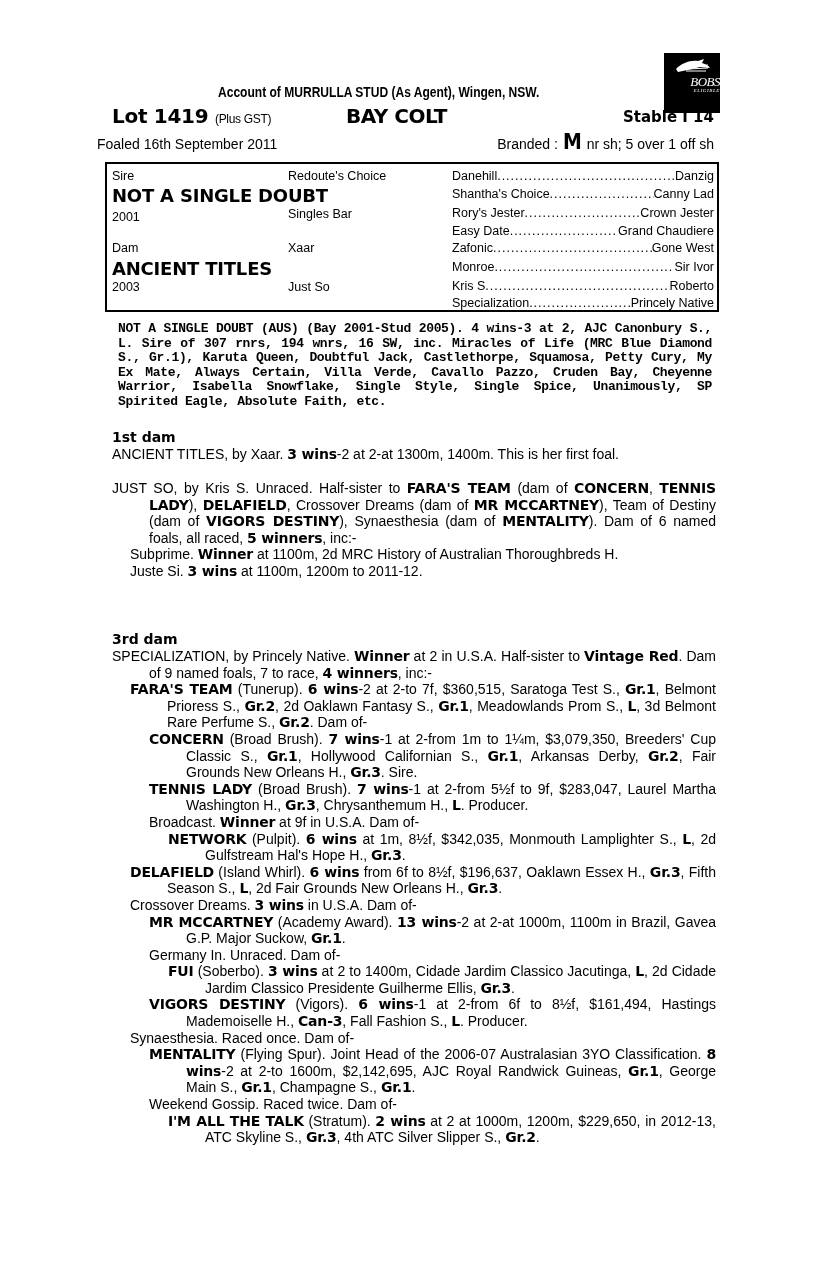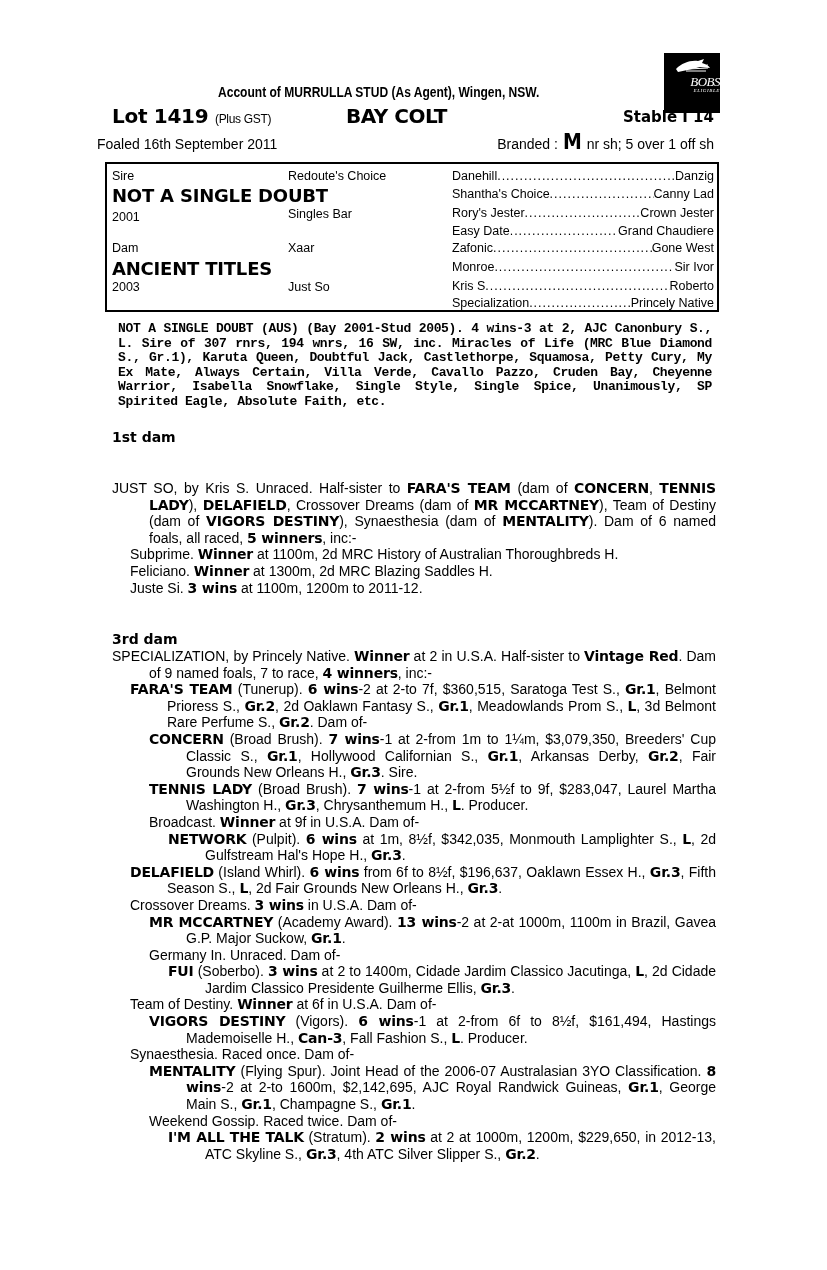--- a/index.html
+++ b/index.html
@@ -121,44 +121,43 @@
       <span class="l">Specialization</span>
       <span class="dots"></span>
       <span class="r">Princely Native</span>
     </div>
 </div>
 
 <div class="sire-blurb">NOT A SINGLE DOUBT (AUS) (Bay 2001-Stud 2005). 4 wins-3 at 2, AJC Canonbury S., L. Sire of 307 rnrs, 194 wnrs, 16 SW, inc. Miracles of Life (MRC Blue Diamond S., Gr.1), Karuta Queen, Doubtful Jack, Castlethorpe, Squamosa, Petty Cury, My Ex Mate, Always Certain, Villa Verde, Cavallo Pazzo, Cruden Bay, Cheyenne Warrior, Isabella Snowflake, Single Style, Single Spice, Unanimously, SP Spirited Eagle, Absolute Faith, etc.</div>
 
 <div class="section" style="top:429px;">
   <div class="sec-head">1st dam</div>
+  <div><span>ANCIENT TITLES, by Xaar. </span><span class="b">3 wins</span><span>-2 at 2-at 1300m, 1400m. This is her first foal.</span></div>
 </div>
 
 <div class="section" style="top:480px;">
   <div class="hang"><span>JUST SO, by Kris S. Unraced. Half-sister to </span><span class="b">FARA'S TEAM</span><span> (dam of </span><span class="b">CONCERN</span><span>, </span><span class="b">TENNIS LADY</span><span>), </span><span class="b">DELAFIELD</span><span>, Crossover Dreams (dam of </span><span class="b">MR MCCARTNEY</span><span>), Team of Destiny (dam of </span><span class="b">VIGORS DESTINY</span><span>), Synaesthesia (dam of </span><span class="b">MENTALITY</span><span>). Dam of 6 named foals, all raced, </span><span class="b">5 winners</span><span>, inc:-</span></div>
   <div class="i1"><span>Subprime. </span><span class="b">Winner</span><span> at 1100m, 2d MRC History of Australian Thoroughbreds H.</span></div>
-  <div class="i1"><span>Feliciano. </span><span class="b">Winner</span><span> at 1300m, 2d MRC Blazing Saddles H.</span></div>
   <div class="i1"><span>Juste Si. </span><span class="b">3 wins</span><span> at 1100m, 1200m to 2011-12.</span></div>
 </div>
 
 <div class="section" style="top:631px;">
   <div class="sec-head">3rd dam</div>
   <div class="hang"><span>SPECIALIZATION, by Princely Native. </span><span class="b">Winner</span><span> at 2 in U.S.A. Half-sister to </span><span class="b">Vintage Red</span><span>. Dam of 9 named foals, 7 to race, </span><span class="b">4 winners</span><span>, inc:-</span></div>
 
   <div id="entries">
       <div class="hang" style="margin-left: 18px;"><span class="b">FARA'S TEAM</span><span> (Tunerup). </span><span class="b">6 wins</span><span>-2 at 2-to 7f, $360,515, Saratoga Test S., </span><span class="b">Gr.1</span><span>, Belmont Prioress S., </span><span class="b">Gr.2</span><span>, 2d Oaklawn Fantasy S., </span><span class="b">Gr.1</span><span>, Meadowlands Prom S., </span><span class="b">L</span><span>, 3d Belmont Rare Perfume S., </span><span class="b">Gr.2</span><span>. Dam of-</span></div>
       <div class="hang" style="margin-left: 37px;"><span class="b">CONCERN</span><span> (Broad Brush). </span><span class="b">7 wins</span><span>-1 at 2-from 1m to 1¼m, $3,079,350, Breeders' Cup Classic S., </span><span class="b">Gr.1</span><span>, Hollywood Californian S., </span><span class="b">Gr.1</span><span>, Arkansas Derby, </span><span class="b">Gr.2</span><span>, Fair Grounds New Orleans H., </span><span class="b">Gr.3</span><span>. Sire.</span></div>
       <div class="hang" style="margin-left: 37px;"><span class="b">TENNIS LADY</span><span> (Broad Brush). </span><span class="b">7 wins</span><span>-1 at 2-from 5½f to 9f, $283,047, Laurel Martha Washington H., </span><span class="b">Gr.3</span><span>, Chrysanthemum H., </span><span class="b">L</span><span>. Producer.</span></div>
       <div class="hang" style="margin-left: 37px;"><span class="b"></span><span>Broadcast. </span><span class="b">Winner</span><span> at 9f in U.S.A. Dam of-</span></div>
       <div class="hang" style="margin-left: 56px;"><span class="b">NETWORK</span><span> (Pulpit). </span><span class="b">6 wins</span><span> at 1m, 8½f, $342,035, Monmouth Lamplighter S., </span><span class="b">L</span><span>, 2d Gulfstream Hal's Hope H., </span><span class="b">Gr.3</span><span>.</span></div>
       <div class="hang" style="margin-left: 18px;"><span class="b">DELAFIELD</span><span> (Island Whirl). </span><span class="b">6 wins</span><span> from 6f to 8½f, $196,637, Oaklawn Essex H., </span><span class="b">Gr.3</span><span>, Fifth Season S., </span><span class="b">L</span><span>, 2d Fair Grounds New Orleans H., </span><span class="b">Gr.3</span><span>.</span></div>
       <div class="hang" style="margin-left: 18px;"><span class="b"></span><span>Crossover Dreams. </span><span class="b">3 wins</span><span> in U.S.A. Dam of-</span></div>
       <div class="hang" style="margin-left: 37px;"><span class="b">MR MCCARTNEY</span><span> (Academy Award). </span><span class="b">13 wins</span><span>-2 at 2-at 1000m, 1100m in Brazil, Gavea G.P. Major Suckow, </span><span class="b">Gr.1</span><span>.</span></div>
       <div class="hang" style="margin-left: 37px;"><span class="b"></span><span>Germany In. Unraced. Dam of-</span></div>
       <div class="hang" style="margin-left: 56px;"><span class="b">FUI</span><span> (Soberbo). </span><span class="b">3 wins</span><span> at 2 to 1400m, Cidade Jardim Classico Jacutinga, </span><span class="b">L</span><span>, 2d Cidade Jardim Classico Presidente Guilherme Ellis, </span><span class="b">Gr.3</span><span>.</span></div>
-      <div class="hang" style="margin-left: 18px;"><span class="b"></span><span>Team of Destiny. </span><span class="b">Winner</span><span> at 6f in U.S.A. Dam of-</span></div>
       <div class="hang" style="margin-left: 37px;"><span class="b">VIGORS DESTINY</span><span> (Vigors). </span><span class="b">6 wins</span><span>-1 at 2-from 6f to 8½f, $161,494, Hastings Mademoiselle H., </span><span class="b">Can-3</span><span>, Fall Fashion S., </span><span class="b">L</span><span>. Producer.</span></div>
       <div class="hang" style="margin-left: 18px;"><span class="b"></span><span>Synaesthesia. Raced once. Dam of-</span></div>
       <div class="hang" style="margin-left: 37px;"><span class="b">MENTALITY</span><span> (Flying Spur). Joint Head of the 2006-07 Australasian 3YO Classification. </span><span class="b">8 wins</span><span>-2 at 2-to 1600m, $2,142,695, AJC Royal Randwick Guineas, </span><span class="b">Gr.1</span><span>, George Main S., </span><span class="b">Gr.1</span><span>, Champagne S., </span><span class="b">Gr.1</span><span>.</span></div>
       <div class="hang" style="margin-left: 37px;"><span class="b"></span><span>Weekend Gossip. Raced twice. Dam of-</span></div>
       <div class="hang" style="margin-left: 56px;"><span class="b">I'M ALL THE TALK</span><span> (Stratum). </span><span class="b">2 wins</span><span> at 2 at 1000m, 1200m, $229,650, in 2012-13, ATC Skyline S., </span><span class="b">Gr.3</span><span>, 4th ATC Silver Slipper S., </span><span class="b">Gr.2</span><span>.</span></div>
     </div>
 </div>
 
 </body></html>

